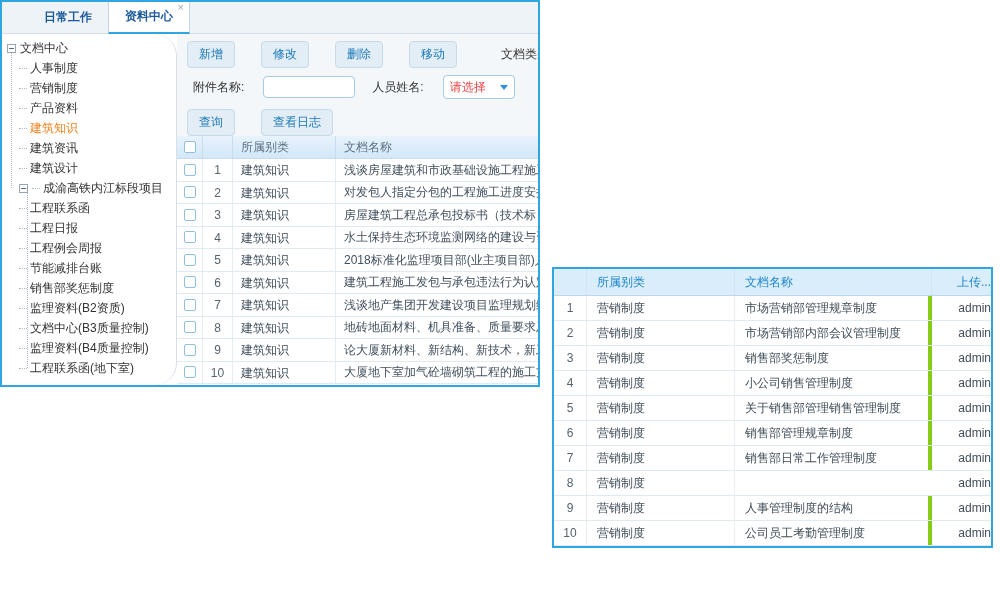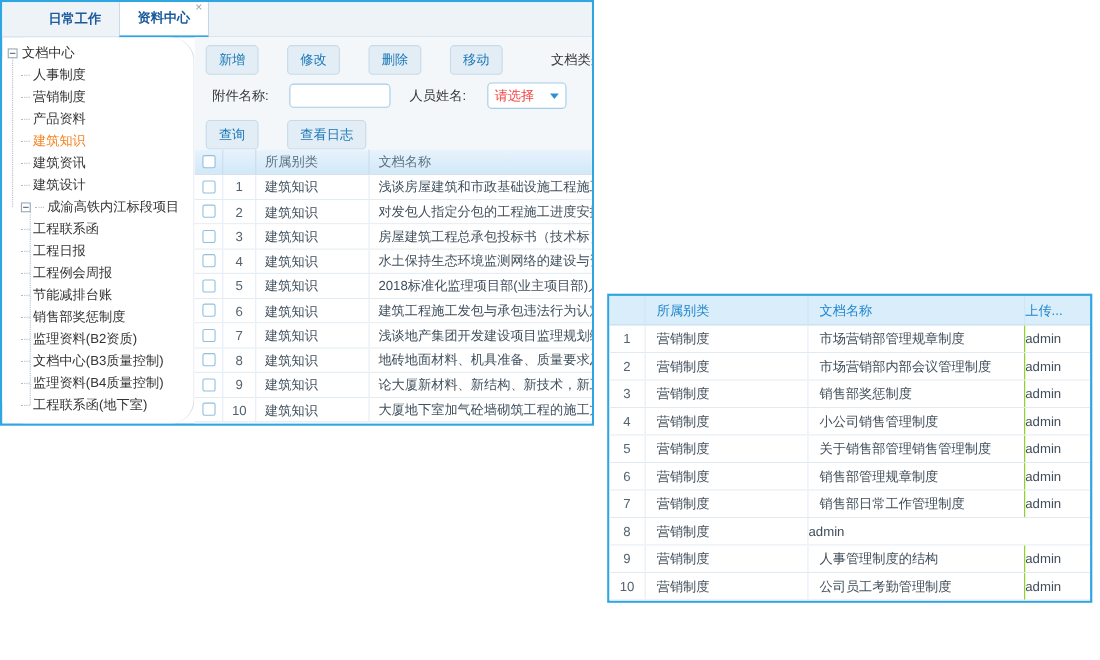--- a/index.html
+++ b/index.html
@@ -86,24 +86,24 @@
   .rt-h { display:flex; height:27px; background:#d9edfb; border-bottom:1px solid #bcd8ee;
     align-items:center; color:#1f86cb; }
   .rt-row { display:flex; height:25px; align-items:center; color:#414e5a;
     border-bottom:1px solid #e2eaf1; background:#fff; cursor:pointer; }
   .rc-num { width:33px; flex:none; text-align:center; color:#55636f;
     border-right:1px solid #e7edf3; height:100%; line-height:25px; }
   .rt-h .rc-num { border-right:1px solid #cfe4f5; line-height:27px; }
   .rc-cat { width:148px; flex:none; padding-left:10px; border-right:1px solid #e7edf3;
     height:100%; line-height:25px; }
   .rt-h .rc-cat { border-right:1px solid #cfe4f5; line-height:27px; }
-  .rc-name { width:197px; flex:none; padding-left:10px; border-right:1px solid #84cc16;
+  .rc-name { width:197px; flex:none; padding-left:10px; border-right:4px solid #84cc16;
     height:100%; line-height:25px; white-space:nowrap; overflow:hidden; }
   .rt-h .rc-name { border-right:1px solid #cfe4f5; line-height:27px; }
-  .rc-up { flex:1; text-align:left; height:100%; line-height:25px; }
+  .rc-up { flex:1; text-align:right; height:100%; line-height:25px; }
   .rt-h .rc-up { line-height:27px; }
 </style>
 </head>
 <body>
 
 <div class="lwin">
 
   <div class="tabstrip">
     <div class="tab">日常工作</div>
     <div class="tab active">

